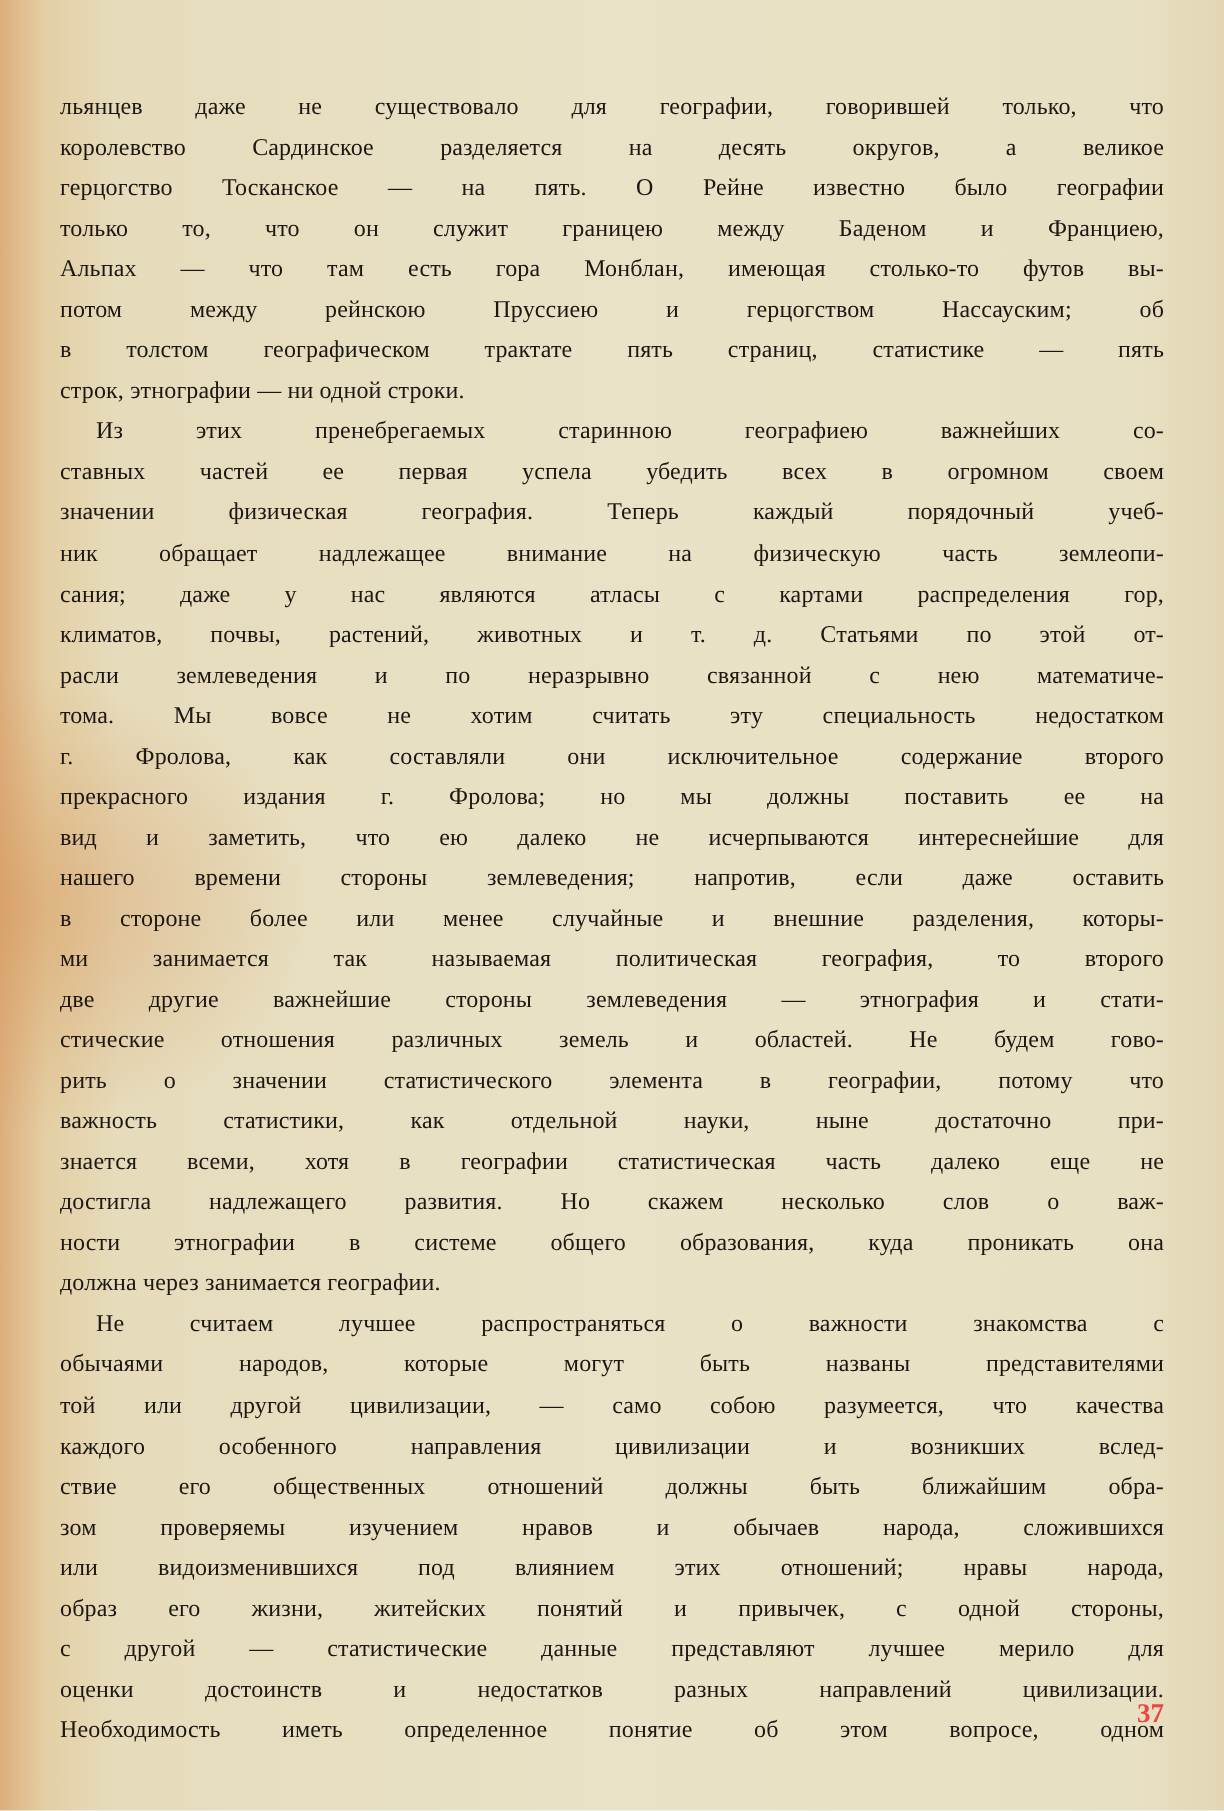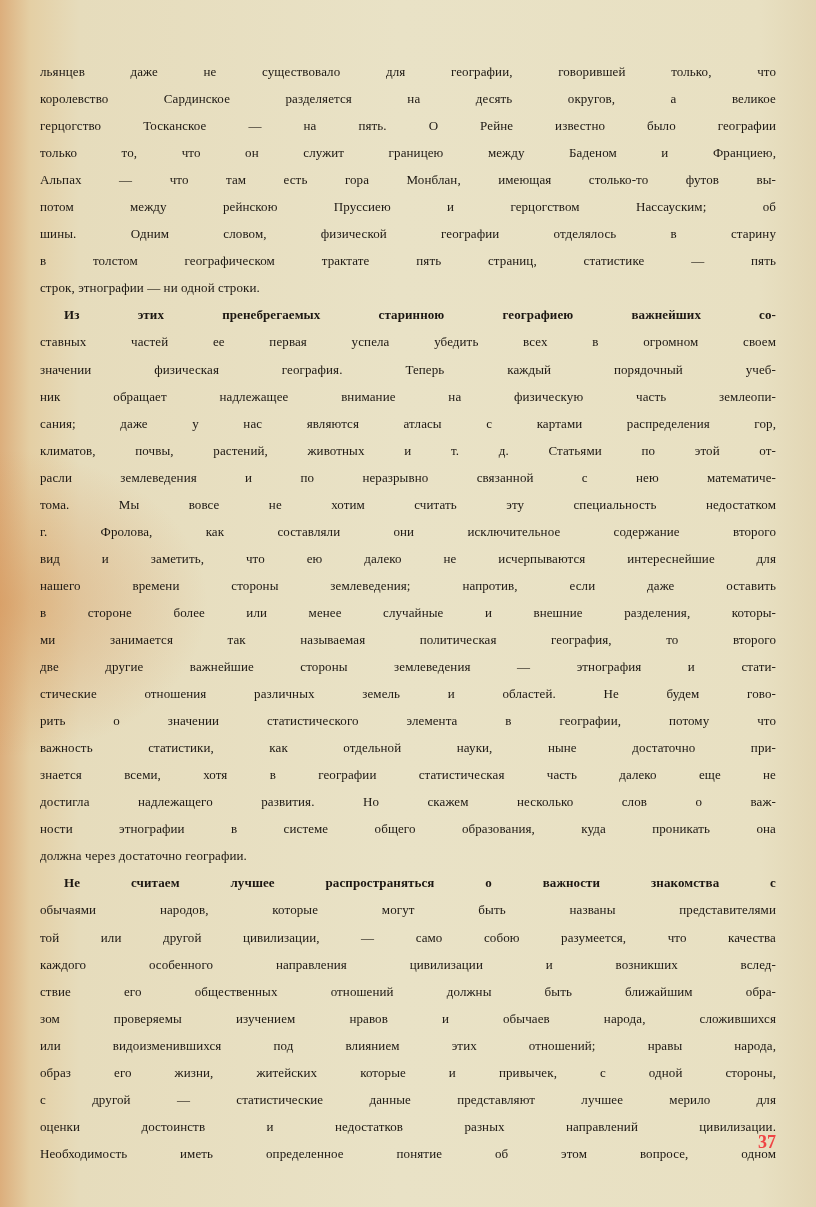--- a/index.html
+++ b/index.html
@@ -9,81 +9,81 @@
       radial-gradient(ellipse at 0% 50%, rgba(214,150,90,0.55) 0%, rgba(214,150,90,0.0) 18%),
       linear-gradient(90deg, #dcae7c 0px, #e4cfa4 30px, #e6dcbc 80px, #e9e2c6 400px, #e8e0c2 760px, #e2d6b4 816px);
     font-family: "DejaVu Serif", serif;
     color: #1c1712;
   }
   .page {
     position: absolute; left: 40px; top: 58px; width: 736px;
   }
   .line {
     display: block; height: 27.05px; line-height: 27.05px;
-    font-size: 13px; white-space: nowrap;
+    font-size: 16px; white-space: nowrap;
     text-align: justify; text-align-last: justify;
     letter-spacing: 0.1px;
     font-family: "Liberation Serif", serif;
     transform: scaleX(1.0);
   }
   .line.last { text-align-last: left; }
-  .line.indent { padding-left: 24px; font-weight: bold; }
+  .line.indent { padding-left: 24px; }
   .page-number {
     position: absolute; left: 736px; top: 1132px; width: 40px;
     text-align: right; font-size: 18px; font-weight: bold;
     font-family: "Liberation Serif", serif; color: #ef4444;
   }
 </style>
 </head>
 <body>
 
 <div class="page">
   <div>
     <span class="line">льянцев даже не существовало для географии, говорившей только, что</span>
     <span class="line">королевство Сардинское разделяется на десять округов, а великое</span>
     <span class="line">герцогство Тосканское — на пять. О Рейне известно было географии</span>
     <span class="line">только то, что он служит границею между Баденом и Франциею,</span>
     <span class="line">Альпах — что там есть гора Монблан, имеющая столько-то футов вы-</span>
     <span class="line">потом между рейнскою Пруссиею и герцогством Нассауским; об</span>
-    <span class="line">шины. Одним словом, физической географии отделялось в старину</span>
     <span class="line">в толстом географическом трактате пять страниц, статистике — пять</span>
     <span class="line last">строк, этнографии — ни одной строки.</span>
   </div>
   <div>
     <span class="line indent">Из этих пренебрегаемых старинною географиею важнейших со-</span>
     <span class="line">ставных частей ее первая успела убедить всех в огромном своем</span>
     <span class="line">значении физическая география. Теперь каждый порядочный учеб-</span>
     <span class="line">ник обращает надлежащее внимание на физическую часть землеопи-</span>
     <span class="line">сания; даже у нас являются атласы с картами распределения гор,</span>
     <span class="line">климатов, почвы, растений, животных и т. д. Статьями по этой от-</span>
     <span class="line">расли землеведения и по неразрывно связанной с нею математиче-</span>
     <span class="line">тома. Мы вовсе не хотим считать эту специальность недостатком</span>
     <span class="line">г. Фролова, как составляли они исключительное содержание второго</span>
+    <span class="line">прекрасного издания г. Фролова; но мы должны поставить ее на</span>
     <span class="line">вид и заметить, что ею далеко не исчерпываются интереснейшие для</span>
     <span class="line">нашего времени стороны землеведения; напротив, если даже оставить</span>
     <span class="line">в стороне более или менее случайные и внешние разделения, которы-</span>
     <span class="line">ми занимается так называемая политическая география, то второго</span>
     <span class="line">две другие важнейшие стороны землеведения — этнография и стати-</span>
     <span class="line">стические отношения различных земель и областей. Не будем гово-</span>
     <span class="line">рить о значении статистического элемента в географии, потому что</span>
     <span class="line">важность статистики, как отдельной науки, ныне достаточно при-</span>
     <span class="line">знается всеми, хотя в географии статистическая часть далеко еще не</span>
     <span class="line">достигла надлежащего развития. Но скажем несколько слов о важ-</span>
     <span class="line">ности этнографии в системе общего образования, куда проникать она</span>
-    <span class="line last">должна через достаточно географии.</span>
+    <span class="line last">должна через занимается географии.</span>
   </div>
   <div>
     <span class="line indent">Не считаем лучшее распространяться о важности знакомства с</span>
     <span class="line">обычаями народов, которые могут быть названы представителями</span>
     <span class="line">той или другой цивилизации, — само собою разумеется, что качества</span>
     <span class="line">каждого особенного направления цивилизации и возникших вслед-</span>
     <span class="line">ствие его общественных отношений должны быть ближайшим обра-</span>
     <span class="line">зом проверяемы изучением нравов и обычаев народа, сложившихся</span>
     <span class="line">или видоизменившихся под влиянием этих отношений; нравы народа,</span>
-    <span class="line">образ его жизни, житейских которые и привычек, с одной стороны,</span>
+    <span class="line">образ его жизни, житейских понятий и привычек, с одной стороны,</span>
     <span class="line">с другой — статистические данные представляют лучшее мерило для</span>
     <span class="line">оценки достоинств и недостатков разных направлений цивилизации.</span>
     <span class="line">Необходимость иметь определенное понятие об этом вопросе, одном</span>
 
   </div>
 </div>
 
 <div class="page-number">37</div>
 
 </body></html>

